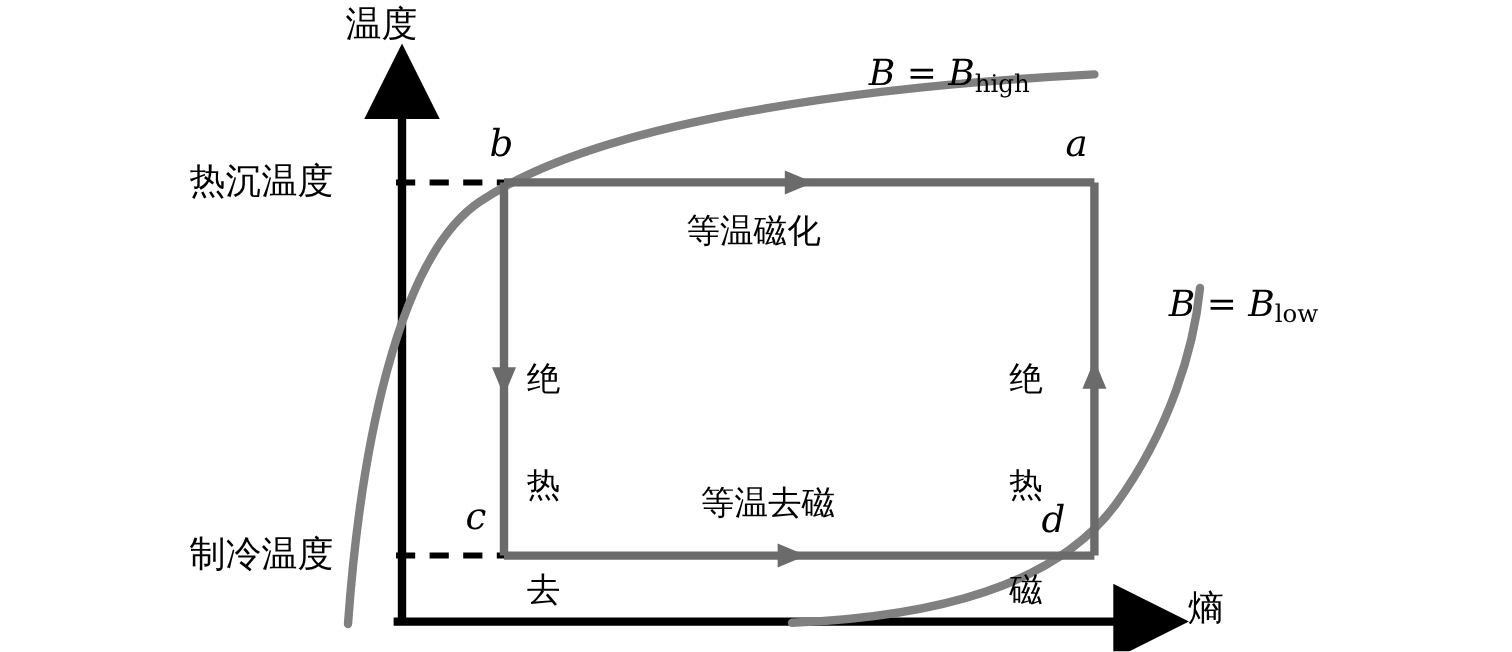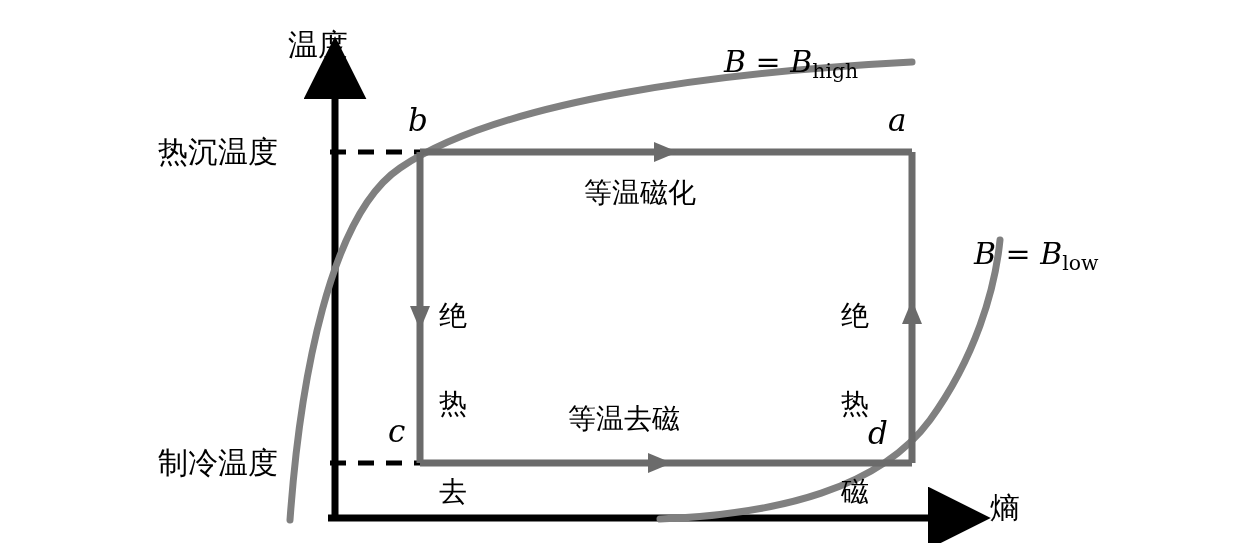--- a/index.html
+++ b/index.html
@@ -103,33 +103,33 @@
       <line x1="420" y1="463" x2="912" y2="463" stroke="#6b6b6b" stroke-width="7"></line>
       <line x1="912" y1="463" x2="912" y2="152" stroke="#6b6b6b" stroke-width="7"></line>
 
       <path d="M 678 152 L 654 142 L 654 162 z" fill="#6b6b6b"></path>
       <path d="M 420 330 L 410 306 L 430 306 z" fill="#6b6b6b"></path>
       <path d="M 672 463 L 648 453 L 648 473 z" fill="#6b6b6b"></path>
       <path d="M 912 300 L 902 324 L 922 324 z" fill="#6b6b6b"></path>
     </g>
   </svg>
 
-  <div class="lbl cjk axis-title" style="left:288px; top:5px;margin-top:24px;">温度</div>
+  <div class="lbl cjk axis-title" style="left:288px; top:5px;">温度</div>
   <div class="lbl cjk axis-title" style="left:990px; top:492px;">熵</div>
 
   <div class="lbl cjk tick-title" style="left:158px; top:136px;">热沉温度</div>
   <div class="lbl cjk tick-title" style="left:158px; top:447px;">制冷温度</div>
 
   <div class="lbl mathit point-label" style="left:408px; top:104px;">b</div>
   <div class="lbl mathit point-label" style="left:888px; top:104px;">a</div>
   <div class="lbl mathit point-label" style="left:388px; top:415px;">c</div>
   <div class="lbl mathit point-label" style="left:868px; top:417px;">d</div>
 
-  <div class="lbl cjk proc-label" style="left:584px; top:178px;">等温磁化</div>
-  <div class="lbl cjk proc-label" style="left:568px; top:404px;">等温去磁</div>
+  <div class="lbl cjk proc-label" style="left:572px; top:178px;">等温磁化</div>
+  <div class="lbl cjk proc-label" style="left:584px; top:404px;">等温去磁</div>
 
   <div class="lbl cjk vertical-text" style="left:436px; top:242px; width:34px;">
     <span>绝</span>
     <span>热</span>
     <span>去</span>
     
   </div>
 
   <div class="lbl cjk vertical-text" style="left:838px; top:242px; width:34px;">
     <span>绝</span>

